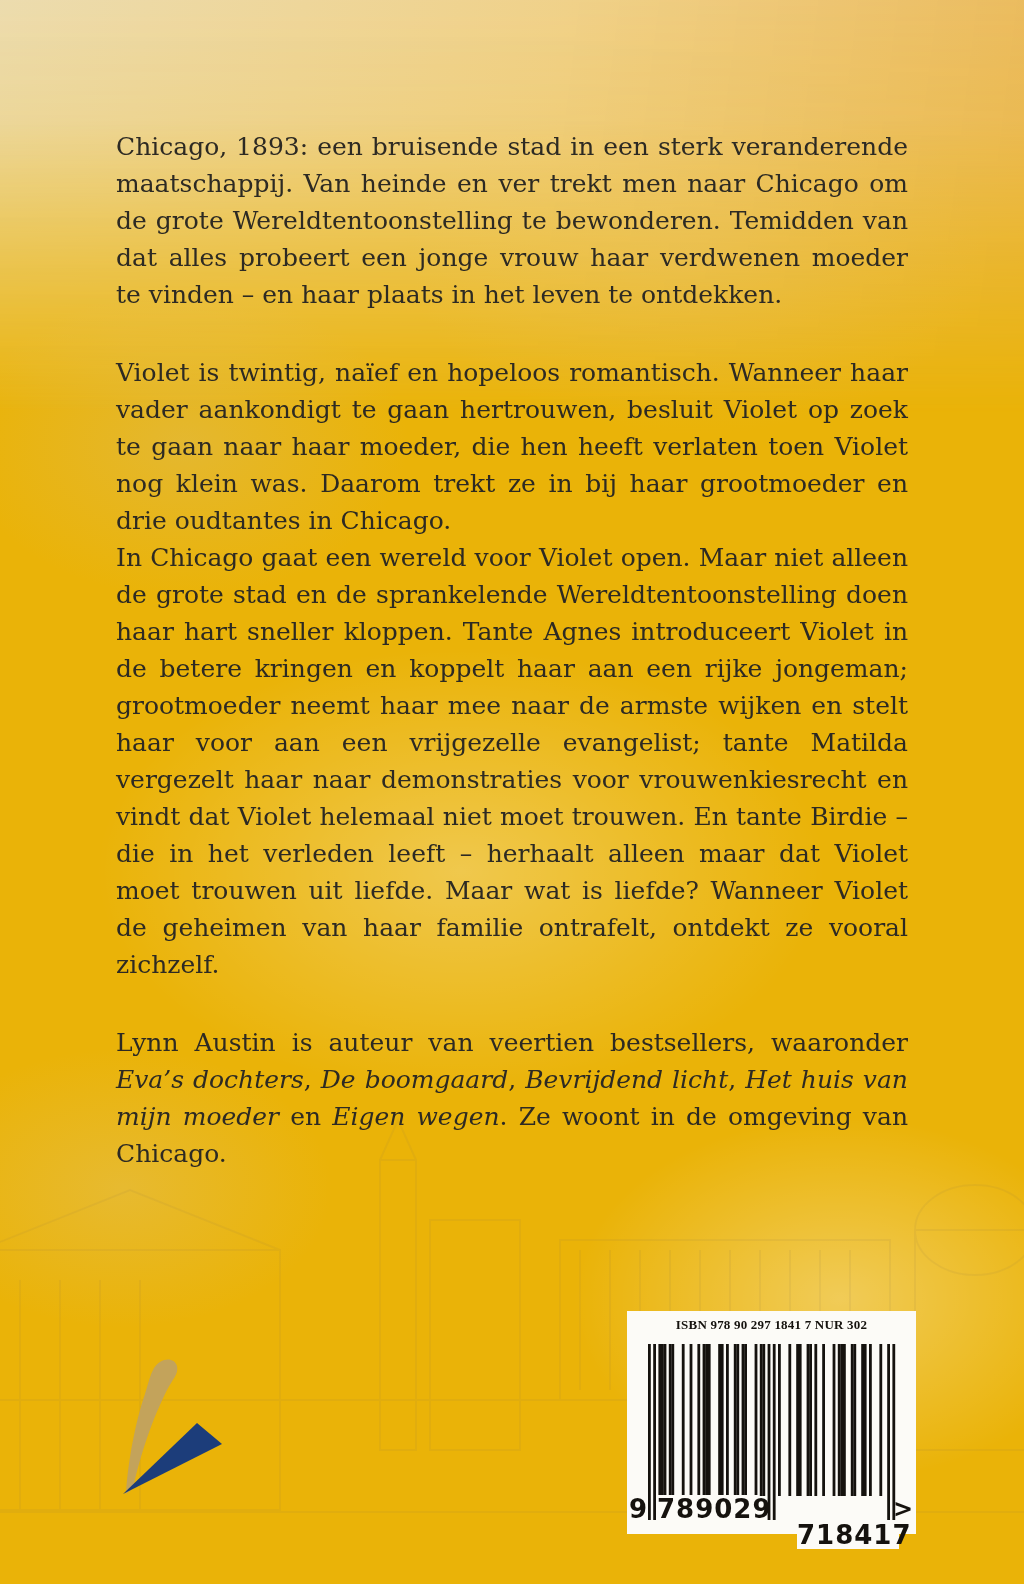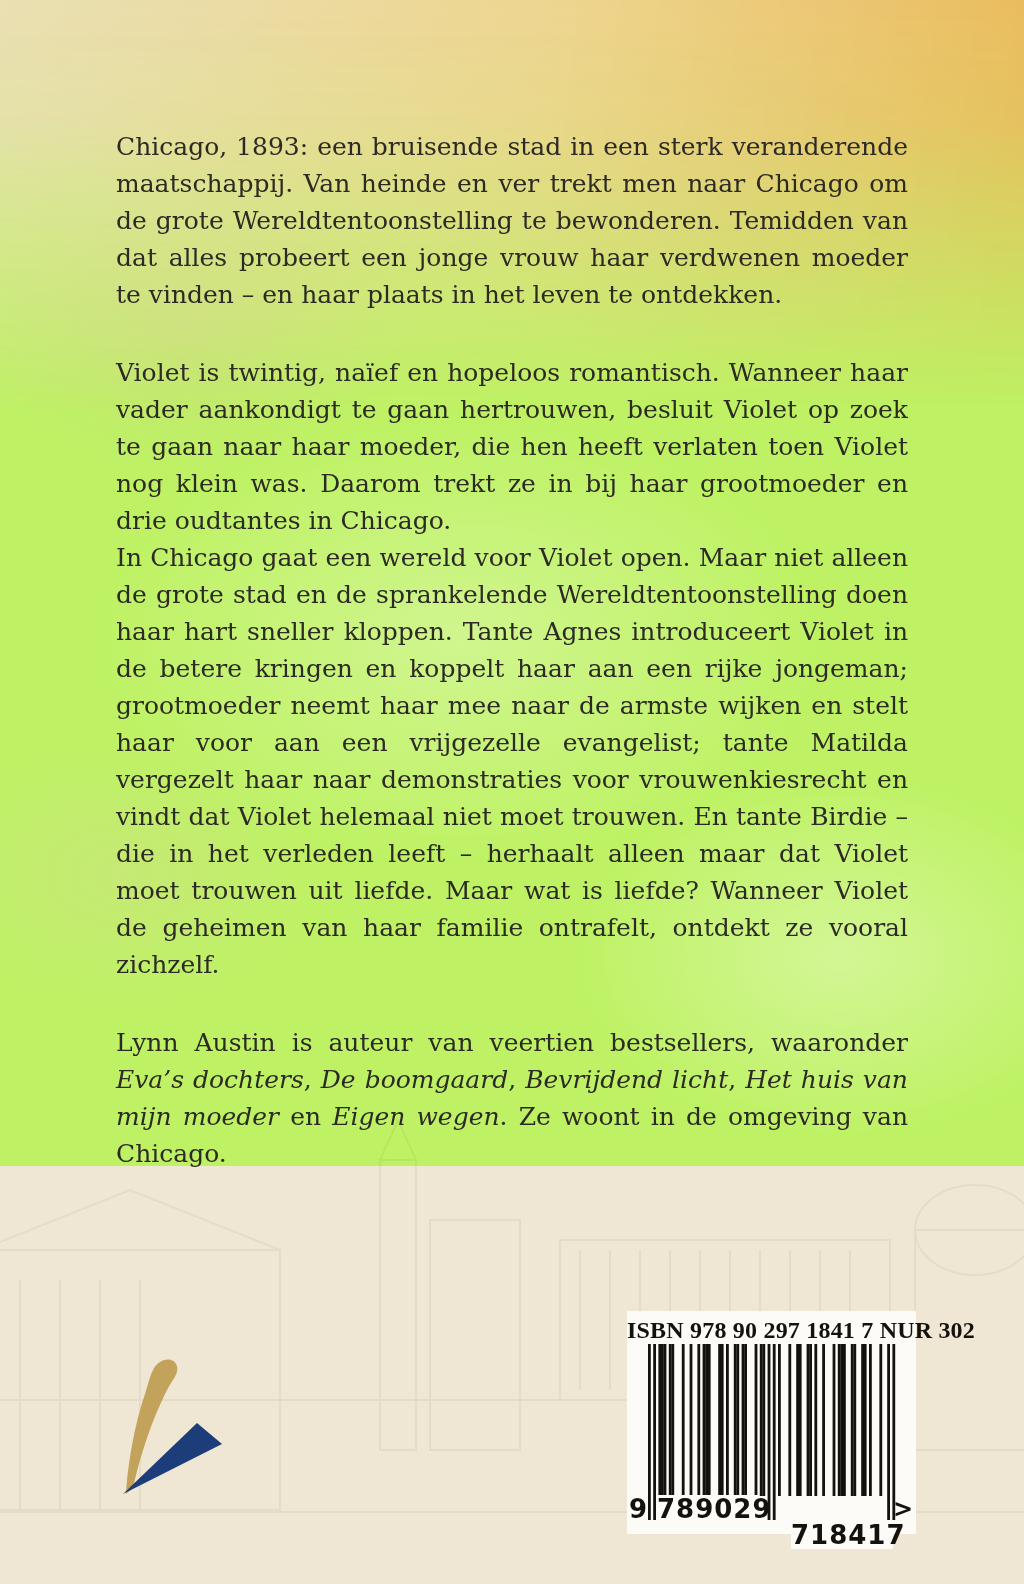--- a/index.html
+++ b/index.html
@@ -5,22 +5,22 @@
   html,body{margin:0;padding:0;}
   body{
     width:1024px;height:1584px;
     font-family:"DejaVu Serif", serif;
     background:#efe7d4;
     position:relative;
     overflow:hidden;
   }
   .page{
     position:absolute;inset:0;
-    width:1024px;height:1166px;
-    background:#bef264;
+    width:1024px;height:1584px;
+    background:#eab308;
   }
   
   .texture{
     position:absolute;inset:0;
     background-image:
       radial-gradient(ellipse 320px 220px at 18% 28%, rgba(213,196,150,0.28), transparent 70%),
       radial-gradient(ellipse 420px 260px at 68% 16%, rgba(228,200,140,0.22), transparent 70%),
       radial-gradient(ellipse 520px 320px at 45% 55%, rgba(255,255,255,0.28), transparent 70%),
       radial-gradient(ellipse 380px 260px at 82% 82%, rgba(255,255,255,0.32), transparent 70%),
       radial-gradient(ellipse 300px 200px at 12% 75%, rgba(222,207,168,0.25), transparent 70%);
@@ -60,35 +60,35 @@
   }
   
   .barcode-box{
     position:absolute;left:627px;top:1311px;width:289px;height:223px;
     background:#fcfbf7;
   }
   .isbn-label{
     position:absolute;left:0;right:0;top:6px;
     text-align:center;
     font-family:"Liberation Serif", serif;
-    font-weight:bold;font-size:24px;
+    font-weight:bold;font-size:13px;
     letter-spacing:0.2px;
     color:#15120e;
     white-space:nowrap;
   }
   .bars-wrap{position:absolute;left:21px;top:33px;width:248px;height:178px;}
   .bc-digit{
     position:absolute;top:184px;height:28px;
     font-family:"DejaVu Sans", sans-serif;
     font-weight:bold;font-size:26px;line-height:28px;
     color:#15120e;
   }
   .bc-left{left:2px;}
   .bc-g1{left:30px;width:102px;text-align:left;background:#fcfbf7;letter-spacing:1px;}
-  .bc-g2{left:164px;width:102px;text-align:right;background:#fcfbf7;letter-spacing:1px;margin-top:26px;}
+  .bc-g2{left:170px;width:102px;text-align:right;background:#fcfbf7;letter-spacing:1px;margin-top:26px;}
   .bc-chev{left:266px;font-size:24px;}
 </style>
 </head>
 <body>
 
 <div class="page">
 
   <div class="texture"></div>
   <div class="top-glow"></div>
 

